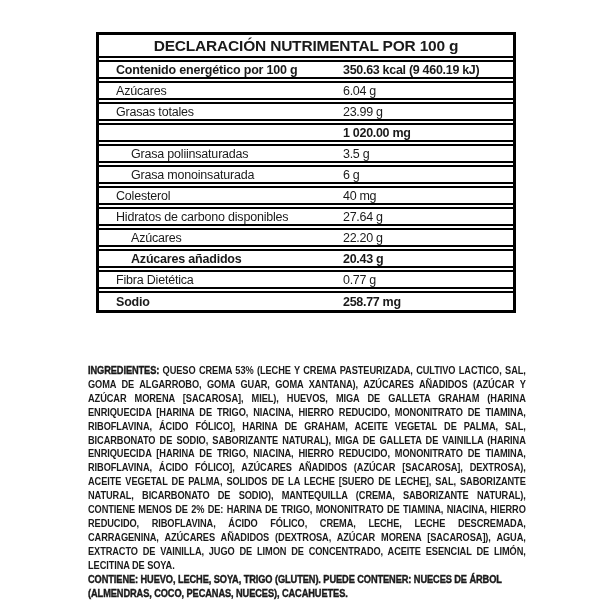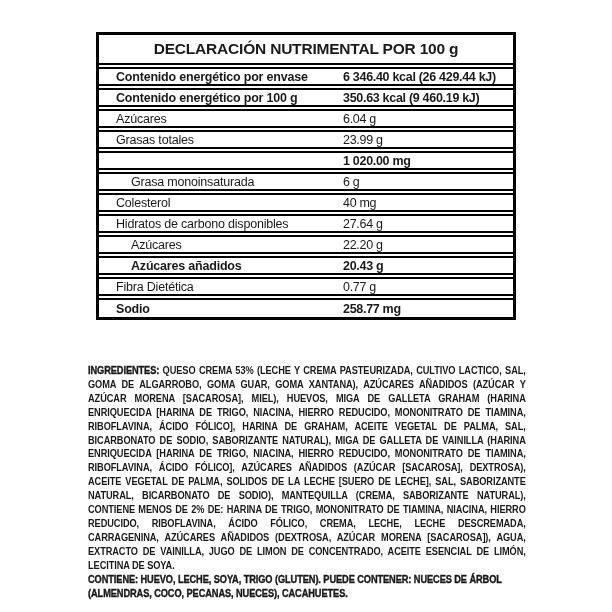--- a/index.html
+++ b/index.html
@@ -21,21 +21,21 @@
   .nt-table {
     position: absolute;
     left: 96px;
     top: 32px;
     width: 420px;
     box-sizing: border-box;
     border: 3px solid #000000;
     background: #ffffff;
   }
   .nt-header {
-    height: 30px;
+    height: 23px;
     display: flex;
     align-items: center;
     justify-content: center;
     font-weight: bold;
     font-size: 15.5px;
     letter-spacing: -0.2px;
     border-bottom: 2px solid #000000;
     box-sizing: border-box;
   }
   .nt-row {
@@ -84,37 +84,37 @@
 </style>
 </head>
 <body>
 
 <div class="canvas">
 
   <div class="nt-table">
     <div class="nt-header">DECLARACIÓN NUTRIMENTAL POR 100 g</div>
 
     <div class="nt-row bold">
-      <span class="lbl">Contenido energético por envase</span>
-      <span class="val">6 346.40 kcal (26 429.44 kJ)</span>
-    </div>
-    <div class="nt-row bold">
       <span class="lbl">Contenido energético por 100 g</span>
       <span class="val">350.63 kcal (9 460.19 kJ)</span>
     </div>
     <div class="nt-row">
       <span class="lbl">Azúcares</span>
       <span class="val">6.04 g</span>
     </div>
     <div class="nt-row">
       <span class="lbl">Grasas totales</span>
       <span class="val">23.99 g</span>
     </div>
     <div class="nt-row bold indent">
       <span class="val">1 020.00 mg</span>
+    </div>
+    <div class="nt-row indent">
+      <span class="lbl">Grasa poliinsaturadas</span>
+      <span class="val">3.5 g</span>
     </div>
     <div class="nt-row indent">
       <span class="lbl">Grasa monoinsaturada</span>
       <span class="val">6 g</span>
     </div>
     <div class="nt-row">
       <span class="lbl">Colesterol</span>
       <span class="val">40 mg</span>
     </div>
     <div class="nt-row">

